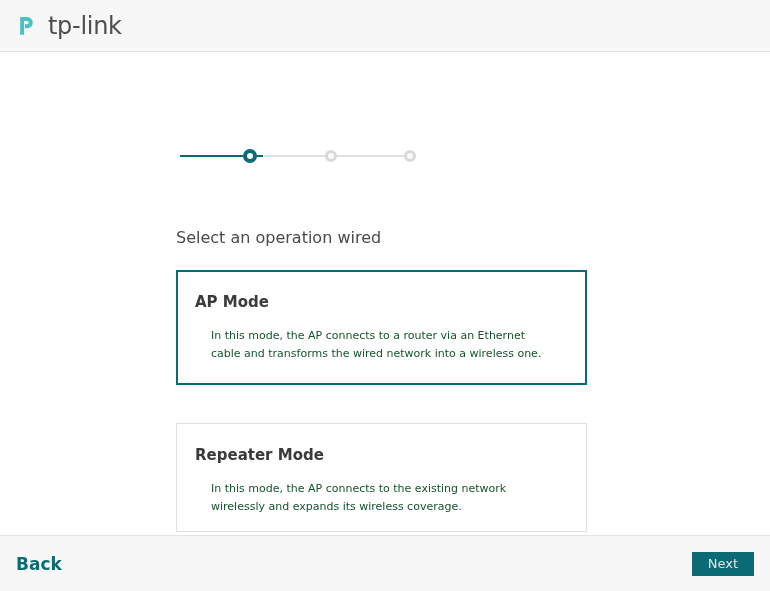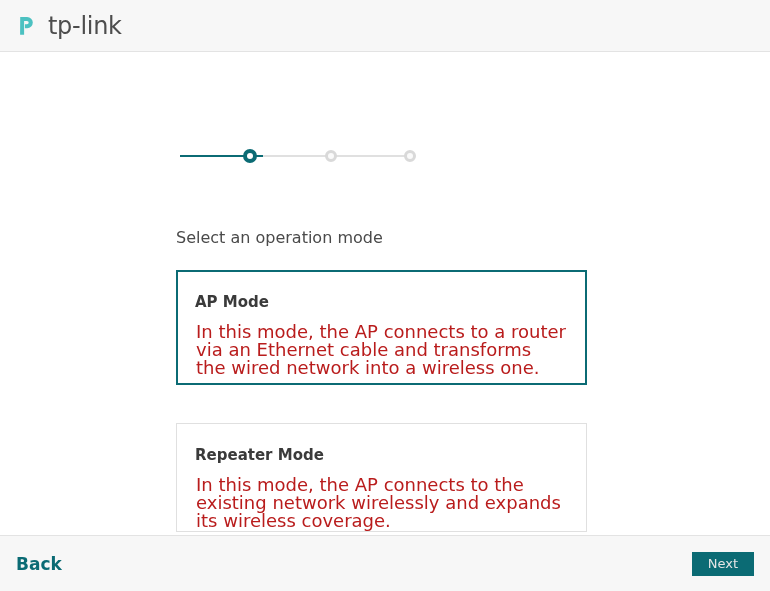--- a/index.html
+++ b/index.html
@@ -151,24 +151,24 @@
   .mode-card + .mode-card {
     margin-top: 38px;
   }
   .mode-card .card-title {
     font-size: 15px;
     font-weight: bold;
     color: #3a3a3a;
     margin: 0 0 12px 0;
   }
   .mode-card .card-desc {
-    font-size: 18px;
+    font-size: 11px;
     line-height: 18px;
-    color: #b91c1c;
-    margin: 1px;
+    color: #14532d;
+    margin: 16px;
     max-width: 370px;
   }
   .mode-card.ap { height: 115px; }
   .mode-card.repeater { height: 109px; }
 
   
   .footer {
     flex: 0 0 auto;
     height: 56px;
     background: #f7f7f7;
@@ -226,21 +226,21 @@
           </div>
         <div class="dot">
             <span></span>
           </div>
         <div class="dot">
             <span></span>
           </div>
       </div>
     </div>
 
-    <div class="section-title">Select an operation mode</div>
+    <div class="section-title">Select an operation wired</div>
 
     <div class="cards">
 
       <div class="mode-card ap selected">
         <p class="card-title">AP Mode</p>
         <p class="card-desc">In this mode, the AP connects to a router via an Ethernet cable and transforms the wired network into a wireless one.</p>
       </div>
 
       <div class="mode-card repeater">
         <p class="card-title">Repeater Mode</p>

